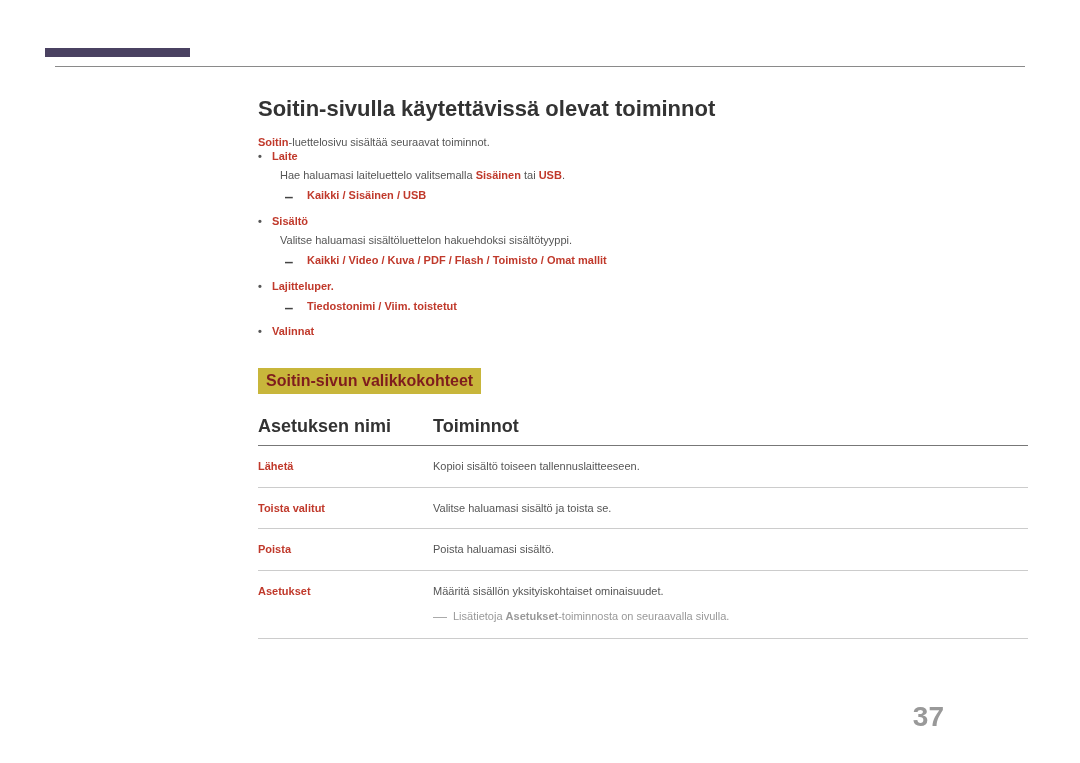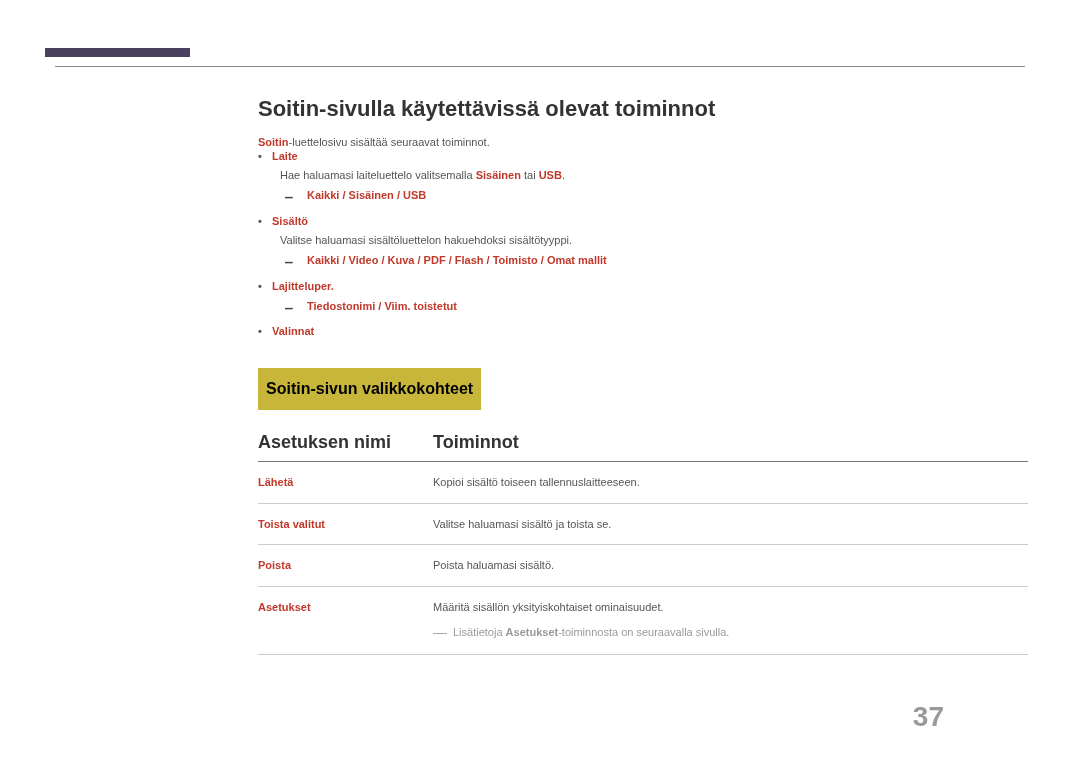--- a/index.html
+++ b/index.html
@@ -15,21 +15,21 @@
   ul.top > li { font-size: 11px; color: #555; margin-bottom: 4px; line-height: 1.55; }
   ul.top > li .bullet { display: inline-block; width: 14px; font-weight: 700; }
   ul.top > li .label { color: #c0392b; font-weight: 700; }
   ul.top > li .desc { display: block; margin-left: 22px; padding-top: 2px; color: #555; }
   .sublist { margin-left: 27px; margin-top: 3px; margin-bottom: 4px; }
   .sub-row { font-size: 11px; color: #555; line-height: 1.55; }
   .dash { display: inline-block; width: 22px; vertical-align: top; font-size: 14px; color: #444; font-weight: 700; }
   .sub-inner { display: inline-block; }
   .sub-inner .accent { font-weight: 700; }
   .sub-inner .slash { color: #c0392b; font-weight: 700; }
-  .section-hl { display: inline-block; background: #c8b63b; color: #000000; font-size: 16px; font-weight: 700; padding: 12px 8px; margin-top: 24px; margin-bottom: 14px; }
+  .section-hl { display: inline-block; background: #c8b63b; color: #7f1d1d; font-size: 16px; font-weight: 700; padding: 4px 8px; margin-top: 24px; margin-bottom: 14px; }
   table.opts { width: 100%; border-collapse: collapse; }
   table.opts thead th { text-align: left; font-size: 18px; font-weight: 700; color: #333; border-bottom: 1px solid #777; padding: 8px 0 8px 0; }
   table.opts thead th.col-name { width: 175px; }
   table.opts tbody td { font-size: 11px; color: #555; border-bottom: 1px solid #ccc; padding: 12px 0; vertical-align: top; line-height: 1.5; }
   table.opts tbody td.c-name { color: #c0392b; font-weight: 700; }
   .note-row .dash2 { display: inline-block; font-size: 14px; width: 20px; color: #aaa; position: relative; top: 1px; }
   .note-row { color: #999; padding-top: 6px; }
   .pagenum { position: absolute; right: 48px; bottom: 30px; font-size: 28px; color: #999; font-weight: 700; }
 </style>
 </head>

